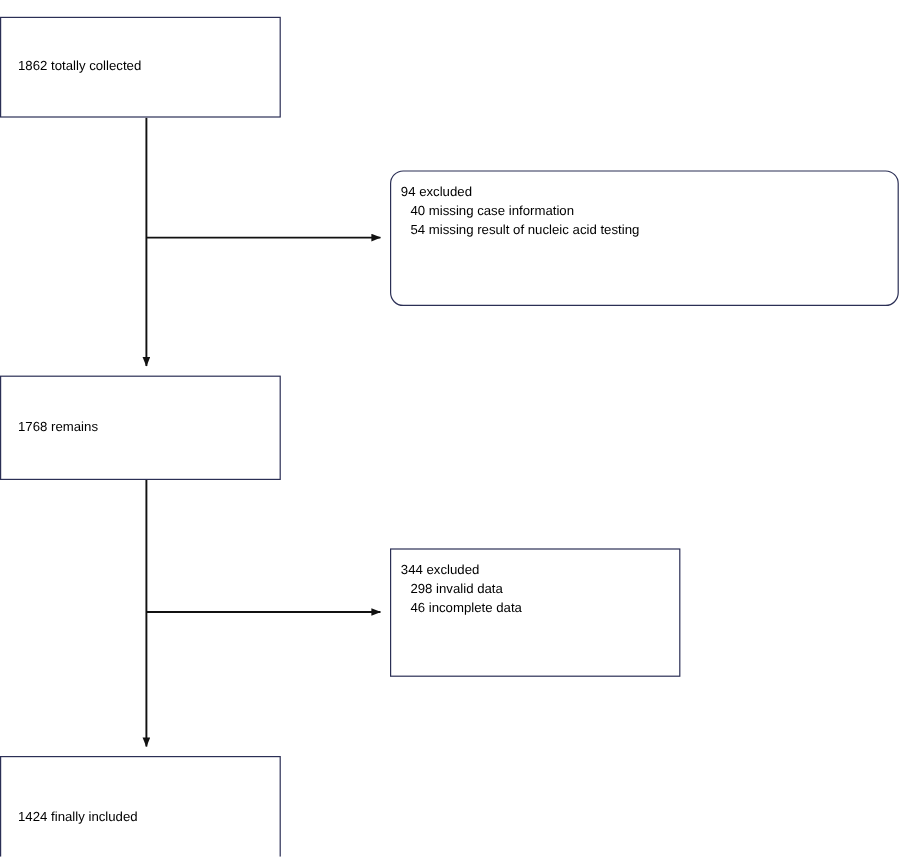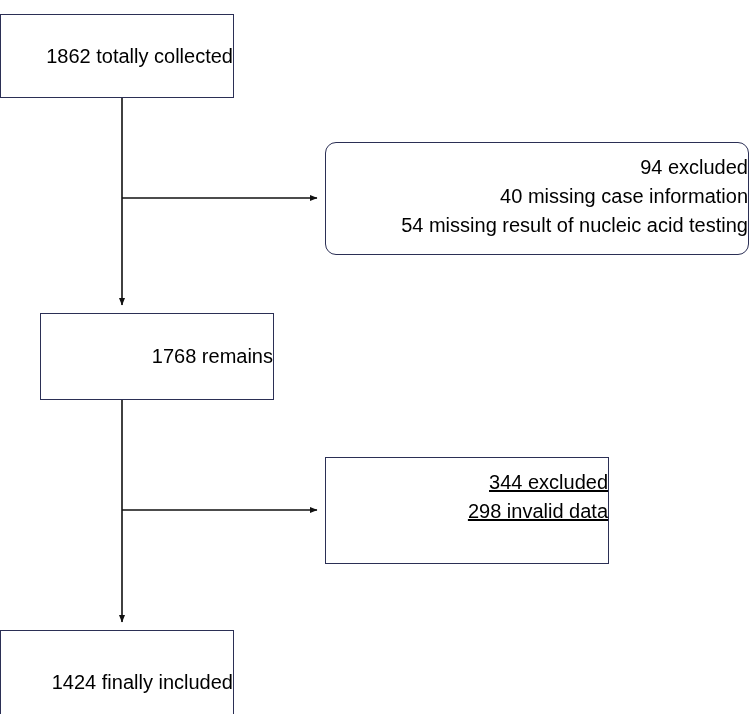--- a/index.html
+++ b/index.html
@@ -18,25 +18,24 @@
   .node {
     position: absolute;
     box-sizing: border-box;
     border: 1px solid #2b2f55;
     background: #ffffff;
     display: flex;
     flex-direction: column;
     justify-content: center;
   }
   .node .line {
-    font-size: 20px;
+    font-size: 11px;
     color: #000000;
     line-height: 1.45;
     white-space: nowrap;
-    text-align: right;
   }
   .node.single .line {
     padding-left: 14px;
   }
   .node.multi {
     justify-content: flex-start;
     padding-top: 10px;
   }
   .node.multi .line {
     padding-left: 8px;
@@ -76,26 +75,27 @@
   <div class="node single" style="left:0px; top:14px; width:234px; height:84px;">
     <div class="line">1862 totally collected</div>
   </div>
 
   <div class="node multi" style="left:325px; top:142px; width:424px; height:113px;border-radius:11px;">
     <div class="line">94 excluded</div>
     <div class="line indent">40 missing case information</div>
     <div class="line indent">54 missing result of nucleic acid testing</div>
   </div>
 
-  <div class="node single" style="left:0px; top:313px; width:234px; height:87px;margin-left:40px;">
+  <div class="node single" style="left:0px; top:313px; width:234px; height:87px;">
     <div class="line">1768 remains</div>
   </div>
 
-  <div class="node multi" style="left:325px; top:457px; width:284px; height:107px;text-decoration:underline;">
+  <div class="node multi" style="left:325px; top:457px; width:242px; height:107px;">
     <div class="line">344 excluded</div>
     <div class="line indent">298 invalid data</div>
+    <div class="line indent">46 incomplete data</div>
   </div>
 
   <div class="node single" style="left:0px; top:630px; width:234px; height:104px;">
     <div class="line">1424 finally included</div>
   </div>
 
 </div>
 
 </body></html>

